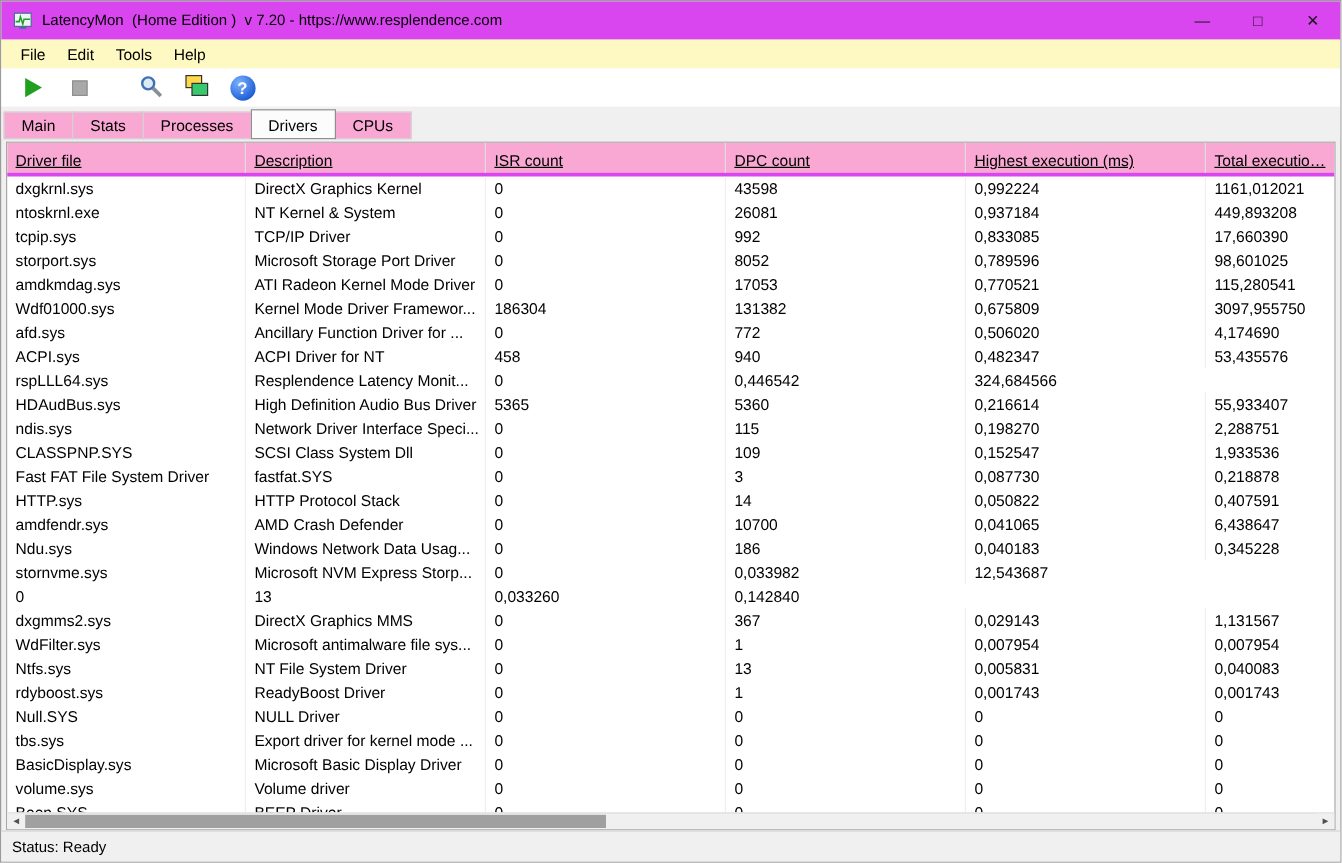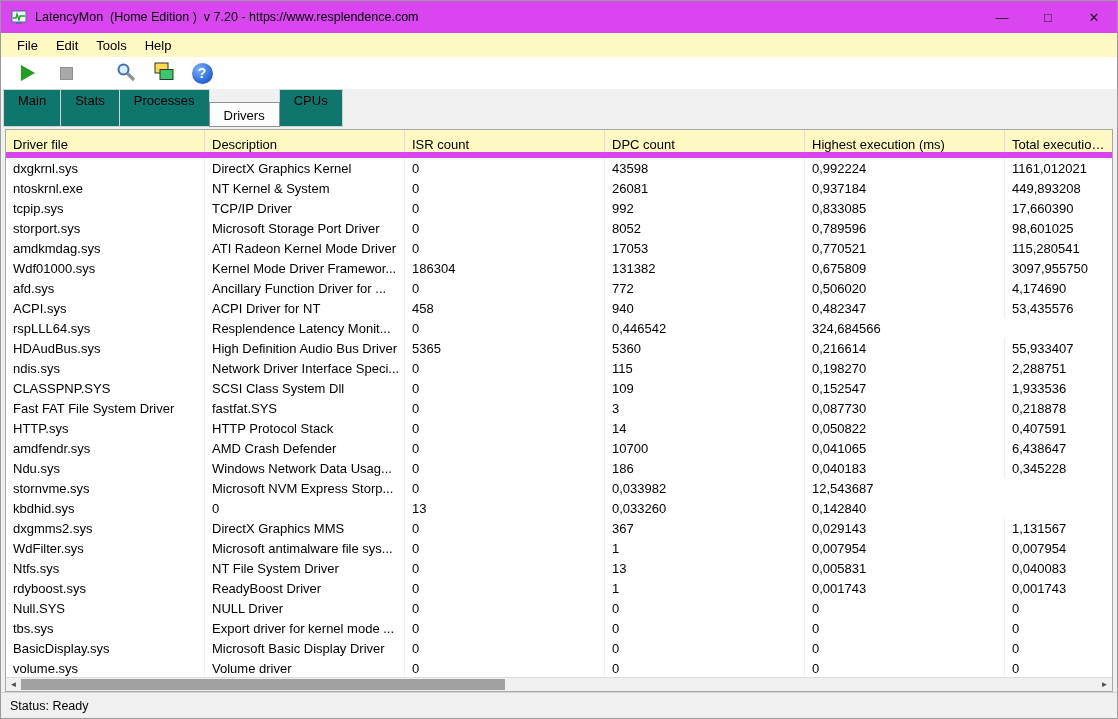--- a/index.html
+++ b/index.html
@@ -32,30 +32,30 @@
                 border-top:8px solid transparent; border-bottom:8px solid transparent; }
   .stop-shape { width:13px; height:13px; background:#a9a9a9; border:1px solid #8f8f8f; }
   .help-shape { width:21px; height:21px; border-radius:50%;
                 background:radial-gradient(circle at 35% 30%, #7db1ff, #1c5dd6 75%);
                 color:#fff; font-weight:bold; font-size:14px; display:flex;
                 align-items:center; justify-content:center; }
 
   
   .tabstrip { flex:0 0 27px; display:flex; align-items:flex-end; padding-left:2px;
               background:#f0f0f0; }
-  .tab { font-size:13px; height:38px; padding:3px 14px 0; border:1px solid #d2d2d2;
-         background:#0f766e; margin-right:-1px; white-space:nowrap; }
+  .tab { font-size:13px; height:23px; padding:3px 14px 0; border:1px solid #d2d2d2;
+         background:#f9a8d4; margin-right:-1px; white-space:nowrap; }
   .tab.active { height:25px; padding-top:5px; background:#fcfcfc; border:1px solid #8f8f8f;
                 position:relative; z-index:2; }
 
   
   .table-wrap { flex:1 1 auto; margin:2px 4px 0 4px; border:1px solid #a7a7a7;
                 background:#ffffff; display:flex; flex-direction:column; overflow:hidden; }
   .thead { display:grid; grid-template-columns:199px 200px 200px 200px 200px 1fr;
-           flex:0 0 28px; background:#fef9c3; border-bottom:6px solid #d946ef; }
+           flex:0 0 28px; background:#f9a8d4; border-bottom:3px solid #d946ef;text-decoration:underline; }
   .th { font-size:13px; padding:7px 4px 0 7px; border-right:1px solid #dedede;
         overflow:hidden; white-space:nowrap; }
   .th:last-child { border-right:none; }
   .tbody { flex:1 1 auto; overflow:hidden; }
   .trow { display:grid; grid-template-columns:199px 200px 200px 200px 200px 1fr; height:20px; }
   .tcell { font-size:13px; padding:3px 4px 0 7px; white-space:nowrap; overflow:hidden;
            border-right:1px solid #efefef; }
   .tcell:last-child { border-right:none; }
 
   
@@ -273,21 +273,20 @@
           <div class="tcell">0,345228</div>
         </div>
         <div class="trow">
           <div class="tcell">stornvme.sys</div>
           <div class="tcell">Microsoft NVM Express Storp...</div>
           <div class="tcell">0</div>
           <div class="tcell">0,033982</div>
           <div class="tcell">12,543687</div>
         </div>
         <div class="trow">
-          <div class="tcell">kbdhid.sys</div>
           <div class="tcell">0</div>
           <div class="tcell">13</div>
           <div class="tcell">0,033260</div>
           <div class="tcell">0,142840</div>
         </div>
         <div class="trow">
           <div class="tcell">dxgmms2.sys</div>
           <div class="tcell">DirectX Graphics MMS</div>
           <div class="tcell">0</div>
           <div class="tcell">367</div>

